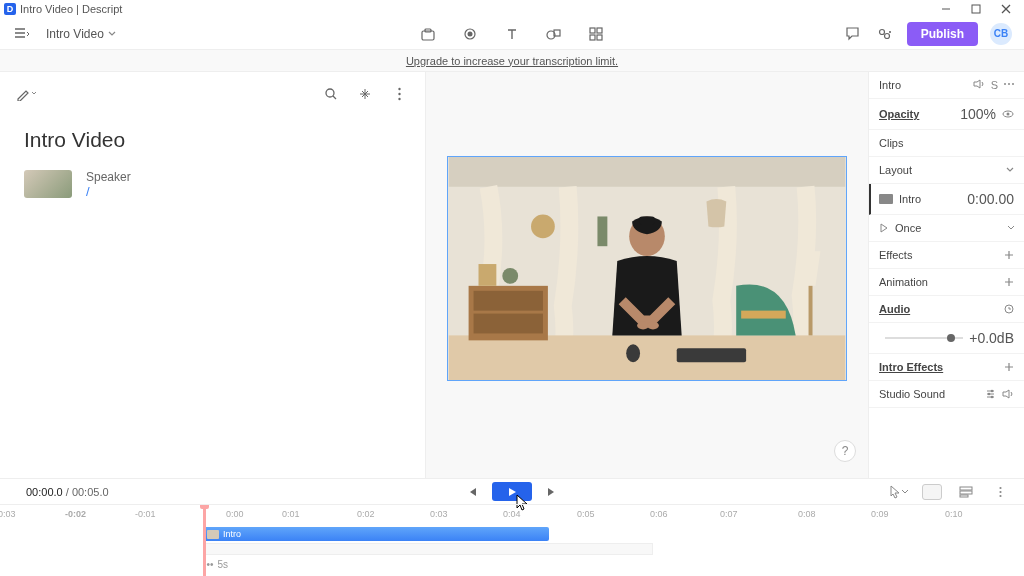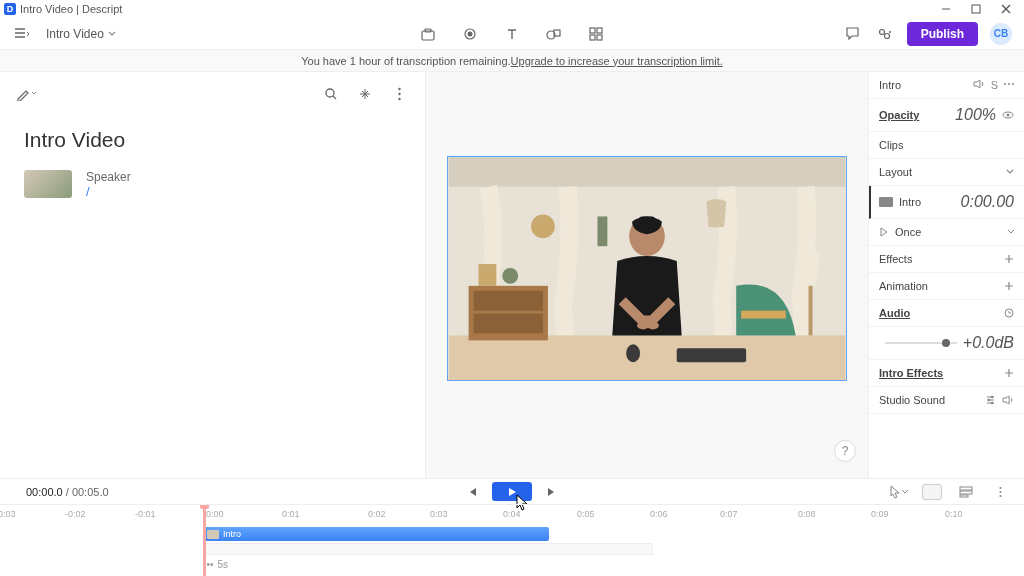--- a/index.html
+++ b/index.html
@@ -14,21 +14,21 @@
 .win-btn { width: 12px; height: 12px; cursor: pointer; display: flex; align-items: center; justify-content: center; }
 
 
 .toolbar { height: 32px; display: flex; align-items: center; padding: 0 12px; border-bottom: 1px solid #eee; }
 .tb-left, .tb-center, .tb-right { display: flex; align-items: center; gap: 14px; }
 .tb-left { flex: 1; }
 .tb-center { flex: 1; justify-content: center; gap: 22px; }
 .tb-right { flex: 1; justify-content: flex-end; gap: 12px; }
 .proj-name { font-size: 12px; color: #555; display: flex; align-items: center; gap: 4px; cursor: pointer; }
 .icon-btn { width: 20px; height: 20px; display: flex; align-items: center; justify-content: center; cursor: pointer; color: #666; }
-.publish-btn { background: #6d28d9; color: #fff; padding: 5px 14px; border-radius: 4px; font-size: 12px; font-weight: 600; cursor: pointer; }
+.publish-btn { background: #8b5cf6; color: #fff; padding: 5px 14px; border-radius: 4px; font-size: 12px; font-weight: 600; cursor: pointer; }
 .avatar { width: 22px; height: 22px; border-radius: 50%; background: #dbeafe; color: #3b82f6; display: flex; align-items: center; justify-content: center; font-size: 10px; font-weight: 600; }
 
 
 .notif { height: 22px; background: #f9f9f9; display: flex; align-items: center; justify-content: center; font-size: 11px; color: #555; border-bottom: 1px solid #eee; }
 .notif a { color: #555; text-decoration: underline; cursor: pointer; }
 
 
 .main { display: flex; height: 406px; }
 .script-panel { width: 426px; border-right: 1px solid #eee; padding: 12px 16px; position: relative; }
 .script-header { display: flex; align-items: center; margin-bottom: 20px; }
@@ -42,21 +42,21 @@
 
 .canvas-panel { flex: 1; background: #f8f8f8; display: flex; align-items: flex-start; justify-content: center; padding-top: 84px; position: relative; }
 .video-frame { width: 400px; height: 225px; border: 1px solid #60a5fa; background: #e8e4dc; position: relative; overflow: hidden; }
 .video-scene { width: 100%; height: 100%; }
 .help-btn { position: absolute; bottom: 16px; right: 12px; width: 22px; height: 22px; border-radius: 50%; background: #fff; border: 1px solid #ddd; display: flex; align-items: center; justify-content: center; font-size: 12px; color: #888; }
 
 
 .props { width: 156px; border-left: 1px solid #eee; font-size: 11px; }
 .prop-row { display: flex; align-items: center; padding: 7px 10px; border-bottom: 1px solid #f2f2f2; }
 .prop-label { flex: 1; color: #444; }
-.prop-val { color: #555; font-size: 16px; font-style: italic; }
+.prop-val { color: #555; font-size: 14px; }
 .prop-icons { display: flex; gap: 6px; margin-left: 6px; color: #888; }
 .prop-bold { font-weight: 600; text-decoration: underline; }
 .slider-track { height: 2px; background: #ddd; flex: 1; position: relative; margin: 0 6px; }
 .slider-thumb { position: absolute; right: 10%; top: -3px; width: 8px; height: 8px; border-radius: 50%; background: #666; }
 
 
 .playbar { height: 26px; display: flex; align-items: center; padding: 0 14px; border-top: 1px solid #eee; font-size: 11px; }
 .time-display { color: #666; padding-left: 12px; }
 .time-display .cur { color: #222; }
 .play-controls { position: absolute; left: 50%; transform: translateX(-50%); display: flex; align-items: center; gap: 10px; }
@@ -167,21 +167,20 @@
           <circle cx="10" cy="10" r="2.5" fill="none" stroke="#666" stroke-width="1.2"></circle>
           <path d="M12 6h2M13 5v2" stroke="#666" stroke-width="1.2"></path>
         </svg>
       </div>
     <div class="publish-btn">Publish</div>
     <div class="avatar">CB</div>
   </div>
 </div>
 
 <div class="notif">
-  <span>You have 1 hour of transcription remaining. </span>
   <a>Upgrade to increase your transcription limit.</a>
 </div>
 
 <div class="main">
 
   <div class="script-panel">
     <div class="script-header">
       <div class="left-icons">
         <div class="icon-btn">
             <svg width="14" height="14">
@@ -422,25 +421,25 @@
           <circle cx="1.5" cy="10" r="1.1" fill="#888"></circle>
         </svg>
       </div>
   </div>
 </div>
 
 <div class="timeline" style="position:relative">
   <div class="playhead"></div>
   <div class="ruler" id="ruler">
       <span class="ruler-mark" style="left: -5px;">-0:03</span>
-      <span class="ruler-mark" style="left: 65px;">-0:02</span>
+      <span class="ruler-mark" style="left: 65px; font-weight: bold;">-0:02</span>
       <span class="ruler-mark" style="left: 135px;">-0:01</span>
-      <span class="ruler-mark" style="left: 206px; text-align: right;">0:00</span>
+      <span class="ruler-mark" style="left: 226px; text-align: right;">0:00</span>
       <span class="ruler-mark" style="left: 282px;">0:01</span>
-      <span class="ruler-mark" style="left: 368px;">0:02</span>
+      <span class="ruler-mark" style="left: 357px;">0:02</span>
       <span class="ruler-mark" style="left: 430px;">0:03</span>
       <span class="ruler-mark" style="left: 503px;">0:04</span>
       <span class="ruler-mark" style="left: 577px;">0:05</span>
       <span class="ruler-mark" style="left: 650px;">0:06</span>
       <span class="ruler-mark" style="left: 720px;">0:07</span>
       <span class="ruler-mark" style="left: 798px;">0:08</span>
       <span class="ruler-mark" style="left: 871px;">0:09</span>
       <span class="ruler-mark" style="left: 945px;">0:10</span>
     </div>
   <div class="tracks">

